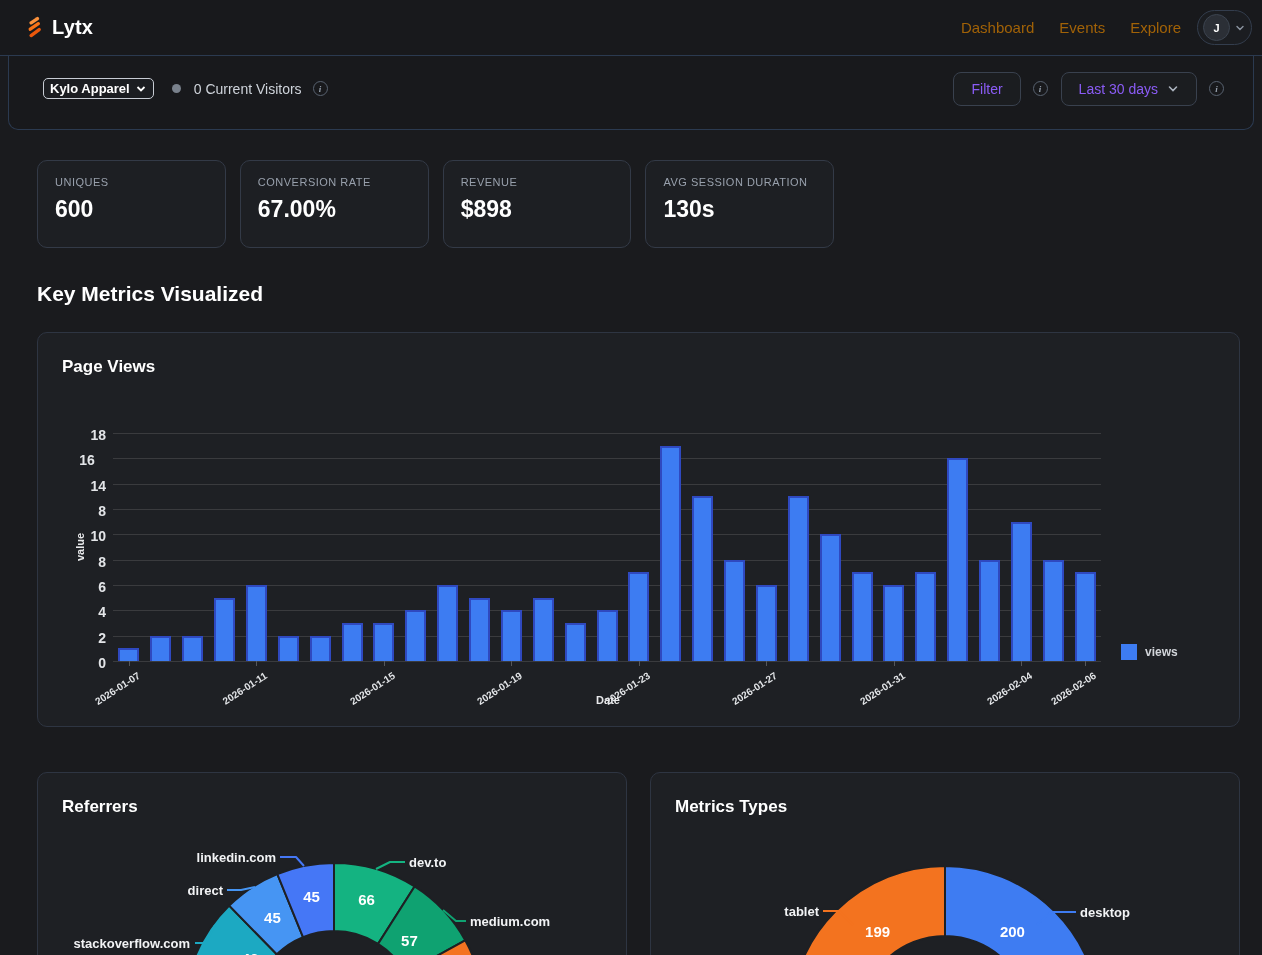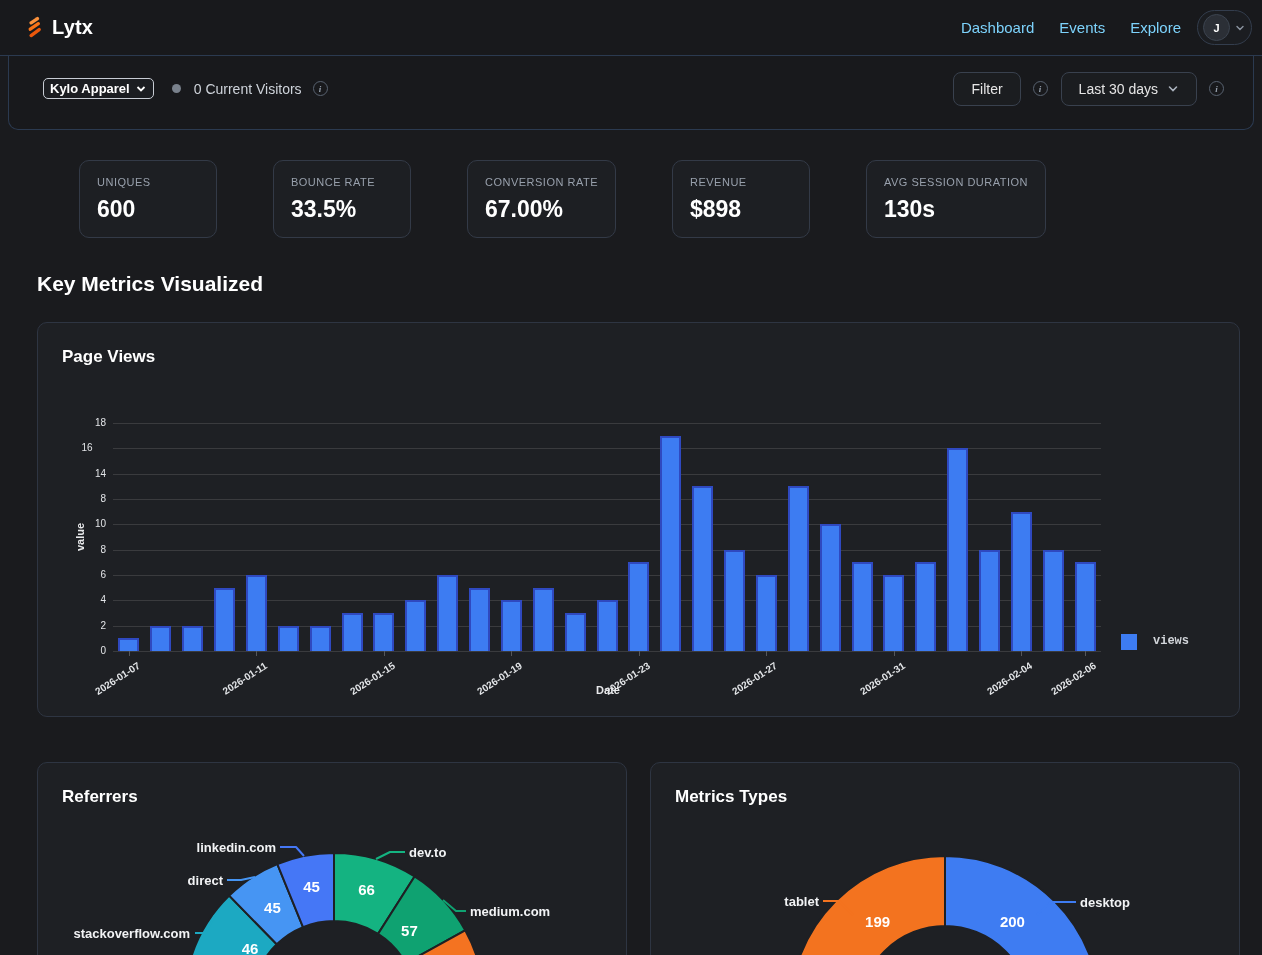--- a/index.html
+++ b/index.html
@@ -12,21 +12,21 @@
   
   .topnav {
     height:56px; display:flex; align-items:center;
     padding:0 10px 0 26px;
     border-bottom:1px solid #2b3a50;
     background:#18191c;
   }
   .brand { display:flex; align-items:center; gap:9px; }
   .brand-name { font-size:20px; font-weight:700; color:#fff; letter-spacing:.2px; }
   .nav-links { margin-left:auto; display:flex; align-items:center; gap:25px; }
-  .nav-link { font-size:15px; color:#7dd3fc; cursor:pointer; }
+  .nav-link { font-size:15px; color:#a16207; cursor:pointer; }
   .avatar-pill {
     margin-left:16px; width:55px; height:35px; border:1px solid #333d4d;
     border-radius:18px; display:flex; align-items:center; justify-content:center;
     gap:4px; cursor:pointer; background:#1b1d21;
   }
   .avatar-circle {
     width:27px; height:27px; border-radius:50%; background:#2b2f36;
     border:1px solid #3c4450; display:flex; align-items:center; justify-content:center;
     font-size:11px; font-weight:700; color:#fff;
   }
@@ -46,55 +46,55 @@
   .visitors-text { margin-left:13px; font-size:14px; color:#ced3da; }
   .info-icon {
     width:15px; height:15px; border-radius:50%; border:1px solid #586270;
     color:#98a2ae; font-size:9px; font-weight:700; display:inline-flex;
     align-items:center; justify-content:center; margin-left:11px; cursor:pointer;
     font-family:"Liberation Serif","DejaVu Serif",serif; font-style:italic;
   }
   .toolbar-right { margin-left:auto; display:flex; align-items:center; }
   .btn {
     height:34px; border:1px solid #39414e; border-radius:8px; background:#1b1d20;
-    color:#e5e5e5; font-size:14px; padding:0 17px; display:inline-flex;
+    color:#8b5cf6; font-size:14px; padding:0 17px; display:inline-flex;
     align-items:center; gap:9px; cursor:pointer;
   }
   .btn + .info-icon { margin:0 13px 0 12px; }
   .chev { width:12px; height:12px; }
   
   main { padding:0 22px 0 37px; }
   .stats-row { margin-top:30px; display:grid; grid-template-columns:repeat(6,1fr); gap:14px; }
   .stat-card {
     background:#1d1f23; border:1px solid #333a47; border-radius:10px;
-    height:78px; padding:15px 17px;margin-left:42px;
+    height:88px; padding:15px 17px;
   }
   .stat-label { font-size:11px; color:#98a0ac; letter-spacing:.5px; margin-bottom:8px; white-space:nowrap; }
   .stat-value { font-size:23px; font-weight:700; color:#fff; }
   .section-title { margin:34px 0 26px; font-size:21px; font-weight:700; color:#fff; }
   .chart-card {
     position:relative; background:#1e2024; border:1px solid #2e3542;
     border-radius:10px; overflow:hidden;
   }
   .chart-card h3 { position:absolute; left:24px; top:24px; font-size:17px; font-weight:700; color:#fff; }
   .pv-card { height:395px; }
   .bottom-grid { margin-top:45px; display:grid; grid-template-columns:1fr 1fr; gap:23px; }
   .donut-card { height:280px; }
   
   #barchart { position:absolute; inset:0; }
   .gridline { position:absolute; height:1px; background:#3a3b3e; }
   .bar { position:absolute; background:#3d7cf2; border:2px solid #2f49c0; border-bottom:none; cursor:pointer; }
-  .ylab { position:absolute; width:38px; text-align:right; font-size:10px; font-weight:400; color:#e3e5e8; }
+  .ylab { position:absolute; width:38px; text-align:right; font-size:14px; font-weight:700; color:#e3e5e8; }
   .xlab { position:absolute; width:86px; text-align:right; font-size:10px; font-weight:700; color:#e3e5e8;
           transform:rotate(-33deg); transform-origin:100% 50%; }
   .xtickmark { position:absolute; width:1px; height:5px; background:#55575a; }
   .axis-title { position:absolute; font-size:11px; font-weight:700; color:#e8e9eb; }
   .ytitle { left:12px; top:208px; width:60px; text-align:center; transform:rotate(-90deg); }
   .xtitle { left:540px; top:361px; width:60px; text-align:center; }
-  .legend { position:absolute; left:1083px; top:311px; display:flex; align-items:flex-start; gap:16px; cursor:pointer;font-family:Liberation Mono, monospace; }
+  .legend { position:absolute; left:1083px; top:311px; display:flex; align-items:center; gap:8px; cursor:pointer; }
   .legend-swatch { width:16px; height:16px; background:#3d7cf2; }
   .legend-text { font-size:12px; font-weight:700; color:#d2d5da; }
   
   .donut-svg { position:absolute; left:0; top:0; }
   .donut-num { font-size:15px; font-weight:700; fill:#fff; }
   .donut-out { font-size:13px; font-weight:700; fill:#f2f3f5; }
 </style>
 </head>
 <body>
 
@@ -143,24 +143,20 @@
     </button>
     <span class="info-icon">i</span>
   </div>
 </div>
 
 <main>
   <section class="stats-row">
     <div class="stat-card">
       <div class="stat-label">UNIQUES</div>
       <div class="stat-value">600</div>
-    </div>
-    <div class="stat-card">
-      <div class="stat-label">BOUNCE RATE</div>
-      <div class="stat-value">33.5%</div>
     </div>
     <div class="stat-card">
       <div class="stat-label">CONVERSION RATE</div>
       <div class="stat-value">67.00%</div>
     </div>
     <div class="stat-card">
       <div class="stat-label">REVENUE</div>
       <div class="stat-value">$898</div>
     </div>
     <div class="stat-card">

